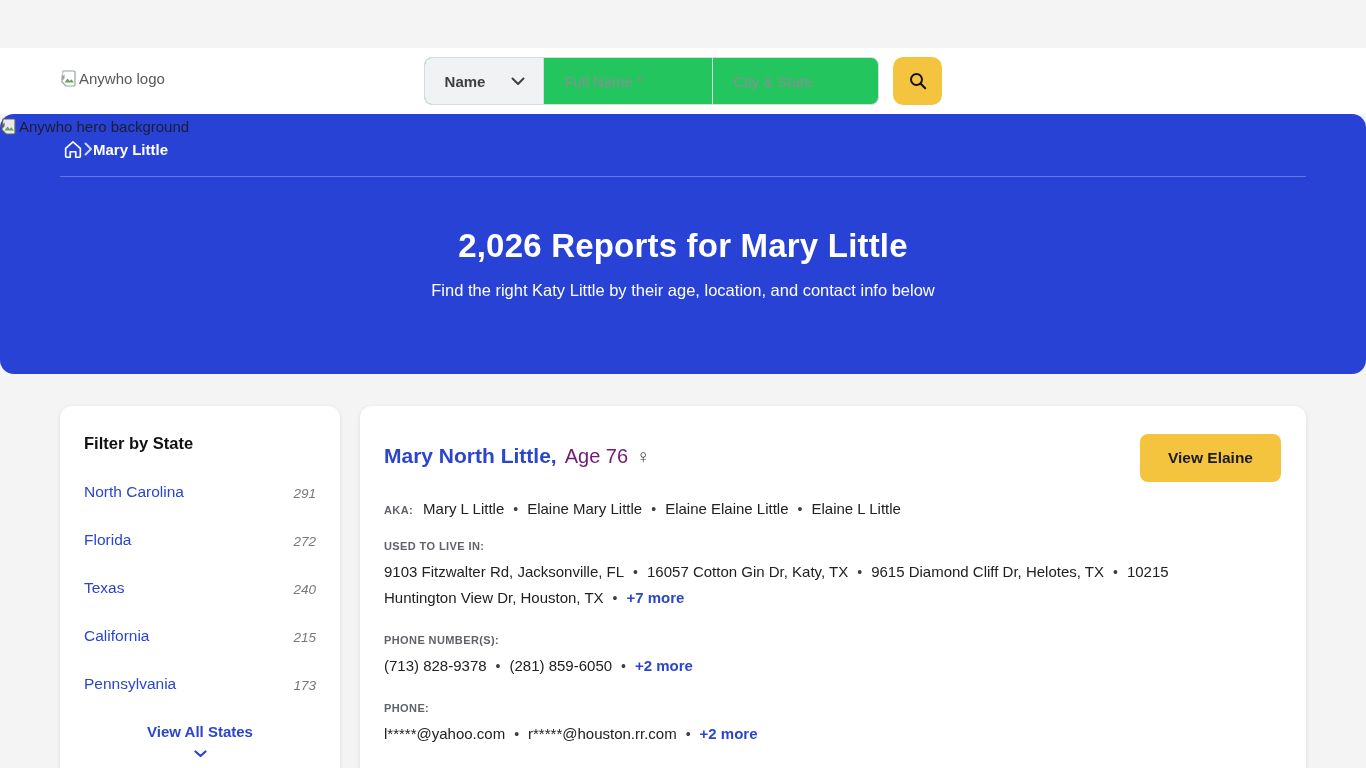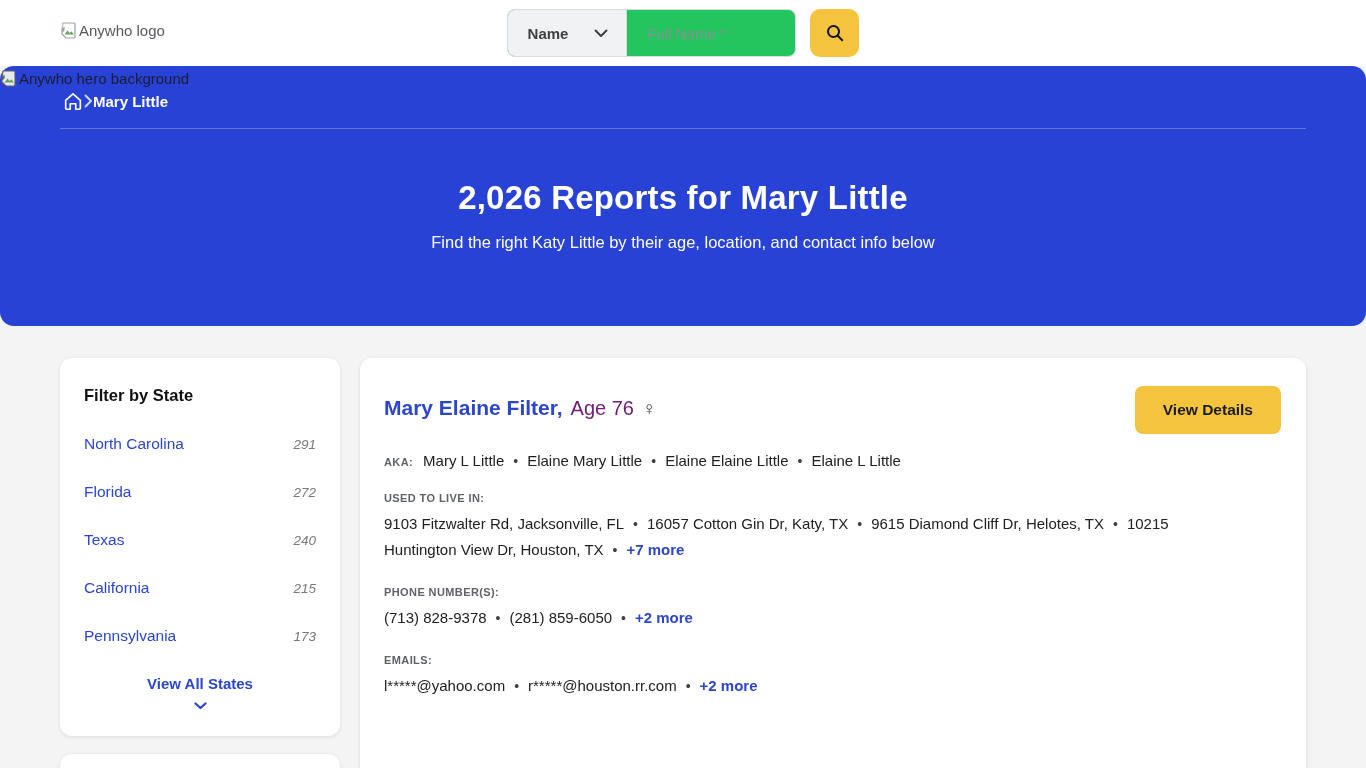--- a/index.html
+++ b/index.html
@@ -11,20 +11,21 @@
   }
 
   
   .topbar {
     position: relative;
     height: 66px;
     background: #ffffff;
     display: flex;
     align-items: center;
     justify-content: center;
+    margin-top: 48px;
   }
   .logo {
     position: absolute;
     left: 60px;
     top: 22px;
     display: flex;
     align-items: center;
     gap: 2px;
     color: #56595e;
     font-size: 15px;
@@ -127,21 +128,21 @@
   .card {
     background: #ffffff;
     border-radius: 12px;
     box-shadow: 0 1px 4px rgba(0,0,0,0.10);
   }
   .sidebar { width: 280px; flex: 0 0 auto; }
   .filter-card { padding: 28px 24px 26px 24px; }
   .filter-title { font-size: 16.5px; font-weight: bold; color: #111; }
   .state-row {
     display: flex;
-    align-items: center;
+    align-items: flex-end;
     justify-content: space-between;
     margin-top: 30px;
   }
   .state-link { color: #2b46cc; font-size: 15.5px; text-decoration: none; cursor: pointer; }
   .state-count { color: #77787c; font-size: 13.5px; font-style: italic; }
   .view-all {
     margin-top: 30px;
     display: flex;
     align-items: center;
     gap: 10px;
@@ -215,20 +216,21 @@
     <div class="search-group">
       <div class="search-category">
         <span class="cat-label">Name</span>
         <span>
           <svg class="icon-svg" width="14" height="9" viewBox="0 0 14 9">
               <path d="M1.5 1.5 L7 7 L12.5 1.5" fill="none" stroke="#3c4043" stroke-width="2" stroke-linecap="round" stroke-linejoin="round"></path>
             </svg>
         </span>
       </div>
       <input class="search-input input-fullname" type="text" placeholder="Full Name *" style="">
+      <input class="search-input input-citystate" type="text" placeholder="City &amp; State" style="">
     </div>
     <button class="search-btn">
       <span>
         <svg class="icon-svg" width="20" height="20" viewBox="0 0 20 20">
           <circle cx="8.5" cy="8.5" r="5.5" fill="none" stroke="#111" stroke-width="2"></circle>
           <line x1="12.8" y1="12.8" x2="17.2" y2="17.2" stroke="#111" stroke-width="2" stroke-linecap="round"></line>
         </svg>
       </span>
     </button>
   </div>
@@ -304,25 +306,25 @@
     <div class="card age-card">
       <div class="filter-title">Filter by Age</div>
     </div>
   </aside>
 
   <main class="main-col">
     <article class="card result-card">
 
       <div class="result-head">
         <div class="person-line">
-          <span class="person-name">Mary Elaine Filter,</span>
+          <span class="person-name">Mary North Little,</span>
           <span class="person-age">Age 76</span>
           <span class="gender-glyph">♀</span>
         </div>
-        <button class="view-details-btn">View Details</button>
+        <button class="view-details-btn">View Elaine</button>
       </div>
 
       <div class="aka-row">
         <span class="mini-label">AKA:</span>
         <span class="value-text">Mary L Little</span>
         <span class="dot">•</span>
         <span class="value-text">Elaine Mary Little</span>
         <span class="dot">•</span>
         <span class="value-text">Elaine Elaine Little</span>
         <span class="dot">•</span>
@@ -338,21 +340,21 @@
       </div>
 
       <div class="section">
         <div class="mini-label">PHONE NUMBER(S):</div>
         <div class="value-line value-text">
           <span>(713) 828-9378</span><span class="dot">•</span><span>(281) 859-6050</span><span class="dot">•</span><a class="more-link">+2 more</a>
         </div>
       </div>
 
       <div class="section">
-        <div class="mini-label">EMAILS:</div>
+        <div class="mini-label">PHONE:</div>
         <div class="value-line value-text">
           <span>l*****@yahoo.com</span><span class="dot">•</span><span>r*****@houston.rr.com</span><span class="dot">•</span><a class="more-link">+2 more</a>
         </div>
       </div>
 
     </article>
   </main>
 </div>
 
 </body></html>

